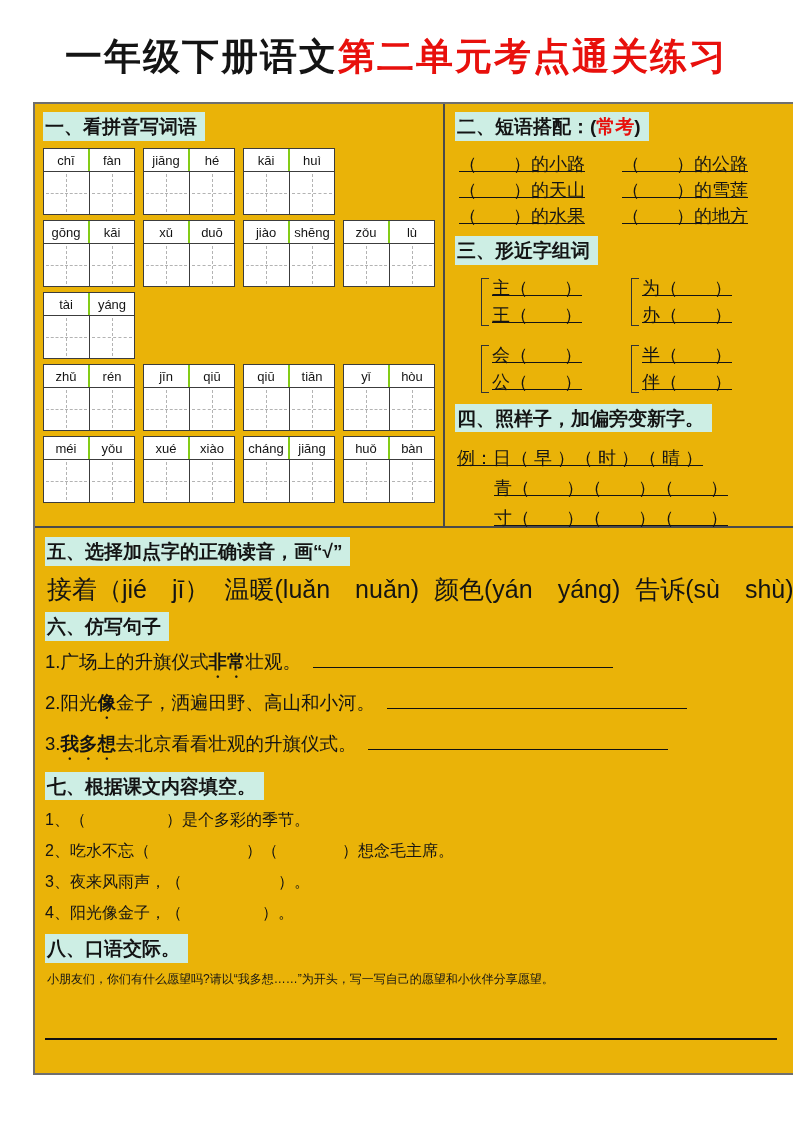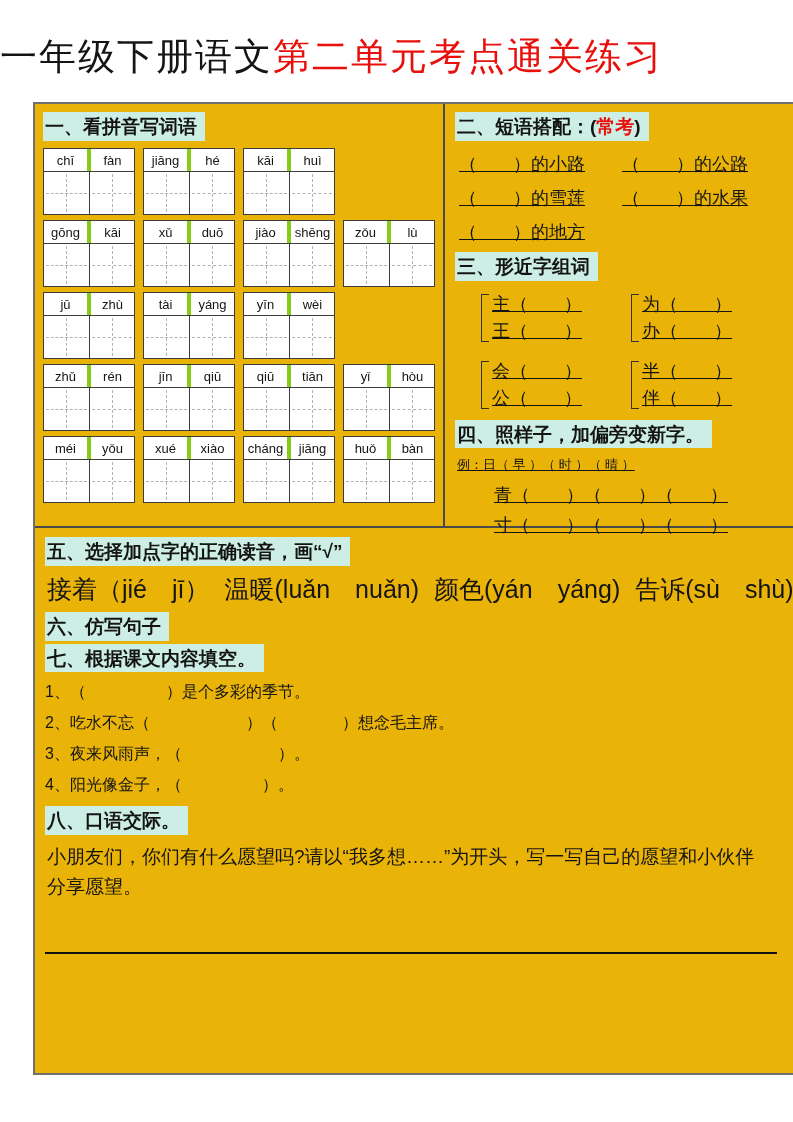--- a/index.html
+++ b/index.html
@@ -1,78 +1,78 @@
 <!DOCTYPE html>
 <html><head>
 <meta charset="utf-8">
 <style>
   html,body { margin:0; padding:0; background:#ffffff; }
   .page { position:relative; width:793px; height:1122px; background:#fff;
           font-family:"Liberation Sans", sans-serif; color:#141414; overflow:hidden; }
 
-  .title { position:absolute; top:32px; left:0; right:0; 
-           font-size:37px; font-weight:400; letter-spacing:2px; white-space:nowrap; }
+  .title { position:absolute; top:32px; left:0; right:0; text-align:center;
+           font-size:37px; font-weight:700; letter-spacing:2px; white-space:nowrap; }
   .title .red { color:#e8100c; }
 
   .frame { position:absolute; left:33px; top:102px; width:764px; height:973px;
            border:2px solid #6f6f6f; box-sizing:border-box; background:#eab308; overflow:hidden; }
 
   .top-area { display:flex; height:424px; border-bottom:2px solid #4a4a4a; box-sizing:border-box; }
   .left-col  { width:410px; border-right:2px solid #4a4a4a; box-sizing:border-box; padding:8px 8px 0 8px; }
   .right-col { flex:1; padding:8px 6px 0 10px; box-sizing:border-box;text-decoration:underline; }
 
   .sec-h { display:inline-block; background:#cdeee4; font-weight:bold; font-size:19px;
            padding:3px 8px 2px 2px; line-height:1.25; }
   .sec-h .red { color:#e8100c; }
 
   
   .pgrid { margin-top:7px; }
   .prow  { display:flex; margin-bottom:5px;border-radius:21px; }
   .pblock { width:92px; border:1.5px solid #3c3c3c; box-sizing:border-box; margin-right:8px; background:#fff; }
   .pblock:last-child { margin-right:0; }
   .psyls { display:flex; border-bottom:1.5px solid #3c3c3c; }
   .psyl  { flex:1; text-align:center; font-size:13px; padding:4px 0 3px; white-space:nowrap; overflow:hidden; }
-  .psyl + .psyl { border-left:4px solid #84cc16; }
+  .psyl + .psyl { border-left:2px solid #84cc16; }
   .pwrite { display:flex; height:42px; }
   .pcell  { flex:1; position:relative; }
   .pcell + .pcell { border-left:1px solid #3c3c3c; }
   .pcell::before { content:""; position:absolute; left:2px; right:2px; top:50%; border-top:1px dashed #b3b3b3; }
   .pcell::after  { content:""; position:absolute; top:2px; bottom:2px; left:50%; border-left:1px dashed #b3b3b3; }
 
   
-  .phrase-grid { display:grid; grid-template-columns:163px 1fr; row-gap:10px;
+  .phrase-grid { display:grid; grid-template-columns:163px 1fr; row-gap:2px;
                  margin:11px 0 8px 4px; font-size:18px; }
 
   
   .xjz-grid { display:grid; grid-template-columns:150px 1fr; row-gap:13px; margin:10px 0 8px 26px; }
   .xjz-group { display:flex; align-items:stretch; }
   .xjz-bracket { width:7px; border-left:1.5px solid #333; border-top:1.5px solid #333;
                  border-bottom:1.5px solid #333; margin:3px 3px 3px 0; }
   .xjz-lines div { font-size:18px; line-height:27px; white-space:nowrap; }
 
   
-  .sf-example { font-size:13px; line-height:30px; margin:2px 0 0 2px; white-space:nowrap; }
+  .sf-example { font-size:18px; line-height:30px; margin:11px 0 0 2px; white-space:nowrap; }
   .sf-line    { font-size:18px; line-height:30px; padding-left:39px; white-space:nowrap; }
 
   
   .bottom-area { padding:6px 18px 0 10px; }
   .sec-row { margin-top:3px; }
   .wu-line { margin:7px 0 6px 2px; font-size:25px; white-space:nowrap; }
   .wu-line span { margin-right:15px; }
 
   .liu-line { margin:8px 0; font-size:18.5px; white-space:nowrap; }
   .em-dot { font-weight:bold;
             -webkit-text-emphasis:dot; -webkit-text-emphasis-position:under;
             text-emphasis:dot; text-emphasis-position:under right; }
   .underline { display:inline-block; width:300px; height:0.95em; border-bottom:1.5px solid #111;
                margin-left:12px; }
 
   .qi-line { margin:10px 0; font-size:16px; white-space:nowrap; }
 
-  .ba-body { margin:7px 20px 0 2px; font-size:19px; line-height:1.6; }
+  .ba-body { margin:7px 20px 0 2px; font-size:12px; line-height:1.6; }
 
   .writing-lines { margin-top:14px; }
   .writing-line  { height:35px; border-bottom:2px solid #111; }
 </style>
 </head>
 <body>
 
 <div class="page">
 
   <div class="title"><span>一年级下册语文</span><span class="red">第二单元考点通关练习</span></div>
@@ -154,42 +154,22 @@
                 </div>
                 <div class="pwrite">
                   <div class="pcell"></div>
                   <div class="pcell"></div>
                 </div>
               </div>
             </div>
             <div class="prow">
               <div class="pblock">
                 <div class="psyls">
-                  <div class="psyl">jū</div>
-                  <div class="psyl">zhù</div>
-                </div>
-                <div class="pwrite">
-                  <div class="pcell"></div>
-                  <div class="pcell"></div>
-                </div>
-              </div>
-              <div class="pblock">
-                <div class="psyls">
                   <div class="psyl">tài</div>
                   <div class="psyl">yáng</div>
-                </div>
-                <div class="pwrite">
-                  <div class="pcell"></div>
-                  <div class="pcell"></div>
-                </div>
-              </div>
-              <div class="pblock">
-                <div class="psyls">
-                  <div class="psyl">yīn</div>
-                  <div class="psyl">wèi</div>
                 </div>
                 <div class="pwrite">
                   <div class="pcell"></div>
                   <div class="pcell"></div>
                 </div>
               </div>
             </div>
             <div class="prow">
               <div class="pblock">
                 <div class="psyls">
@@ -277,20 +257,21 @@
           </div>
       </div>
 
       <div class="right-col">
 
         <div>
           <span class="sec-h"><span>二、短语搭配：</span><span>(</span><span class="red">常考</span><span>)</span></span>
           <div class="phrase-grid" id="phrase-grid">
               <span>（　　）的小路</span>
               <span>（　　）的公路</span>
+              <span>（　　）的天山</span>
               <span>（　　）的雪莲</span>
               <span>（　　）的水果</span>
               <span>（　　）的地方</span>
             </div>
         </div>
 
         <div>
           <span class="sec-h">三、形近字组词</span>
           <div class="xjz-grid" id="xjz-grid">
               <div class="xjz-group">
@@ -338,20 +319,25 @@
 
     <div class="bottom-area">
 
       <div class="sec-row">
         <span class="sec-h">五、选择加点字的正确读音，画“√”</span>
         <div class="wu-line" id="wu-items"><span>接着（jié　jī）</span><span>温暖(luǎn　nuǎn)</span><span>颜色(yán　yáng)</span><span>告诉(sù　shù)</span></div>
       </div>
 
       <div class="sec-row">
         <span class="sec-h">六、仿写句子</span>
+        <div id="liu-lines">
+            <div class="liu-line"><span>1.广场上的升旗仪式</span><span class="em-dot">非常</span><span>壮观。</span><span class="underline"></span></div>
+            <div class="liu-line"><span>2.阳光</span><span class="em-dot">像</span><span>金子，洒遍田野、高山和小河。</span><span class="underline"></span></div>
+            <div class="liu-line"><span>3.</span><span class="em-dot">我多想</span><span>去北京看看壮观的升旗仪式。</span><span class="underline"></span></div>
+          </div>
       </div>
 
       <div class="sec-row">
         <span class="sec-h">七、根据课文内容填空。</span>
         <div id="qi-lines">
             <div class="qi-line">1、（　　　　　）是个多彩的季节。</div>
             <div class="qi-line">2、吃水不忘（　　　　　　）（　　　　）想念毛主席。</div>
             <div class="qi-line">3、夜来风雨声，（　　　　　　）。</div>
             <div class="qi-line">4、阳光像金子，（　　　　　）。</div>
           </div>

